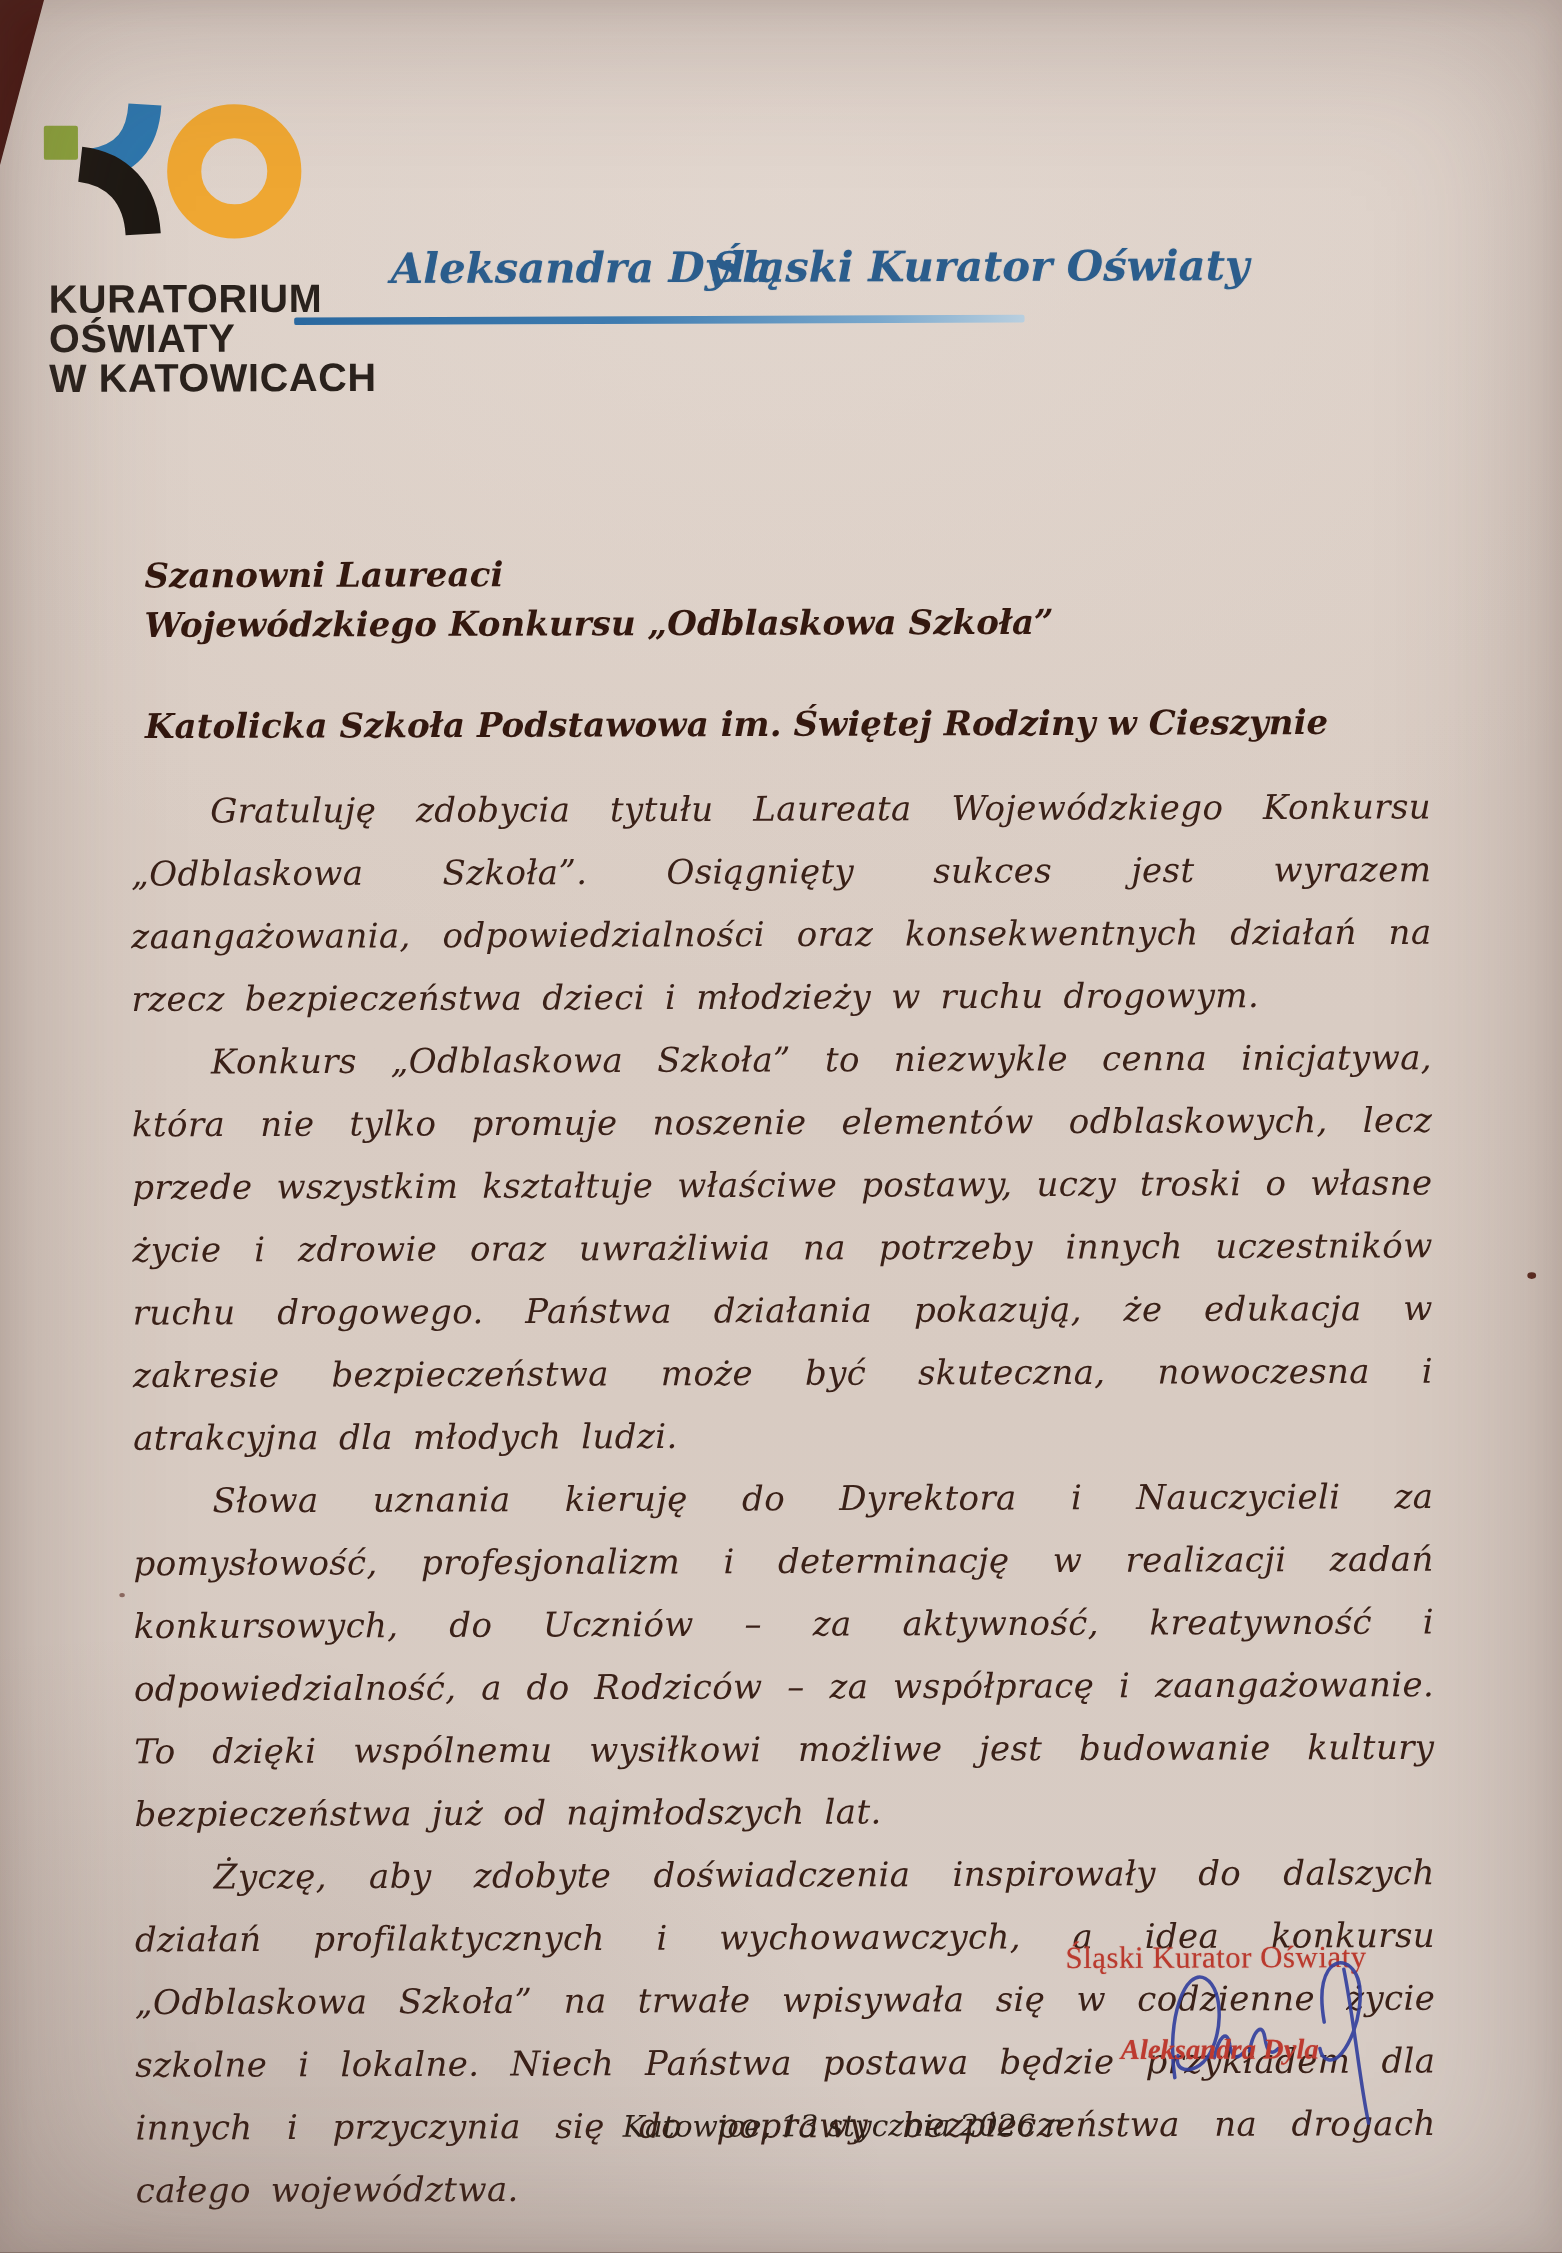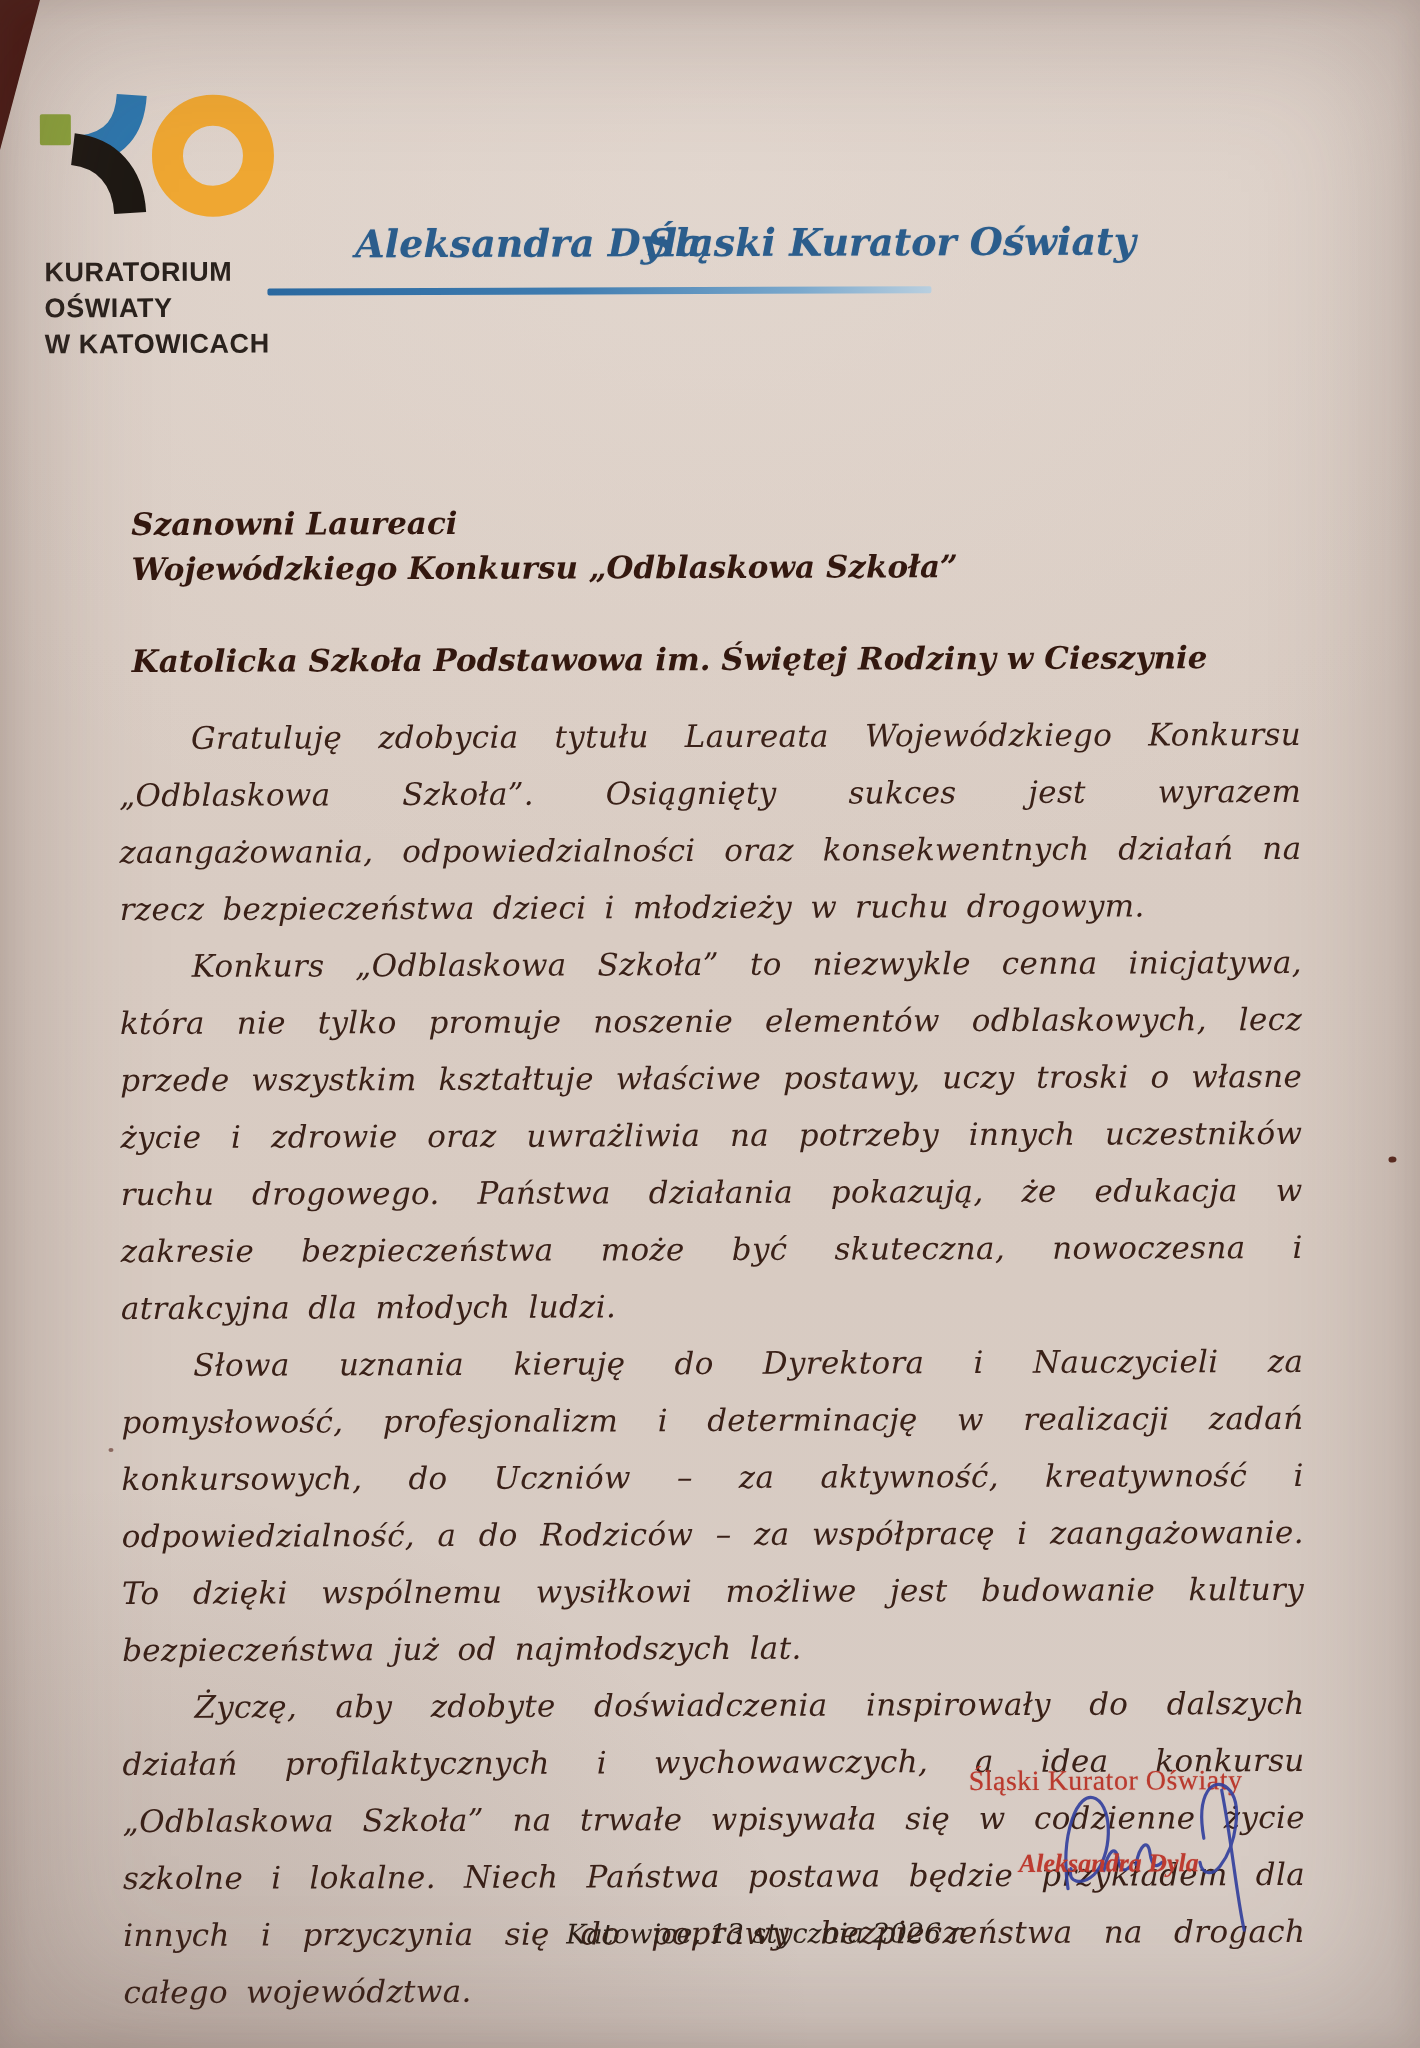--- a/index.html
+++ b/index.html
@@ -24,21 +24,21 @@
     background:#471510;
     clip-path:polygon(0 0, 100% 0, 0 100%);
   }
   .content{position:absolute;inset:0;transform:rotate(-0.2deg);}
 
   
   .logo{position:absolute;left:40px;top:86px;}
   .org{
     position:absolute;left:47px;top:252px;
     font-family:"Liberation Sans", sans-serif;font-weight:700;
-    font-size:27px;line-height:36px;letter-spacing:.6px;color:#2a221d;
+    font-size:36px;line-height:36px;letter-spacing:.6px;color:#2a221d;
   }
   .official-name,.official-title{
     position:absolute;top:220px;
     font-family:"DejaVu Serif", serif;font-style:italic;font-weight:700;
     font-size:38px;color:#2b5d8c;text-shadow:0 0 1px rgba(43,93,140,.4);
     white-space:nowrap;
   }
   .official-name{left:358px;}
   .official-title{left:650px;}
   .header-rule{

